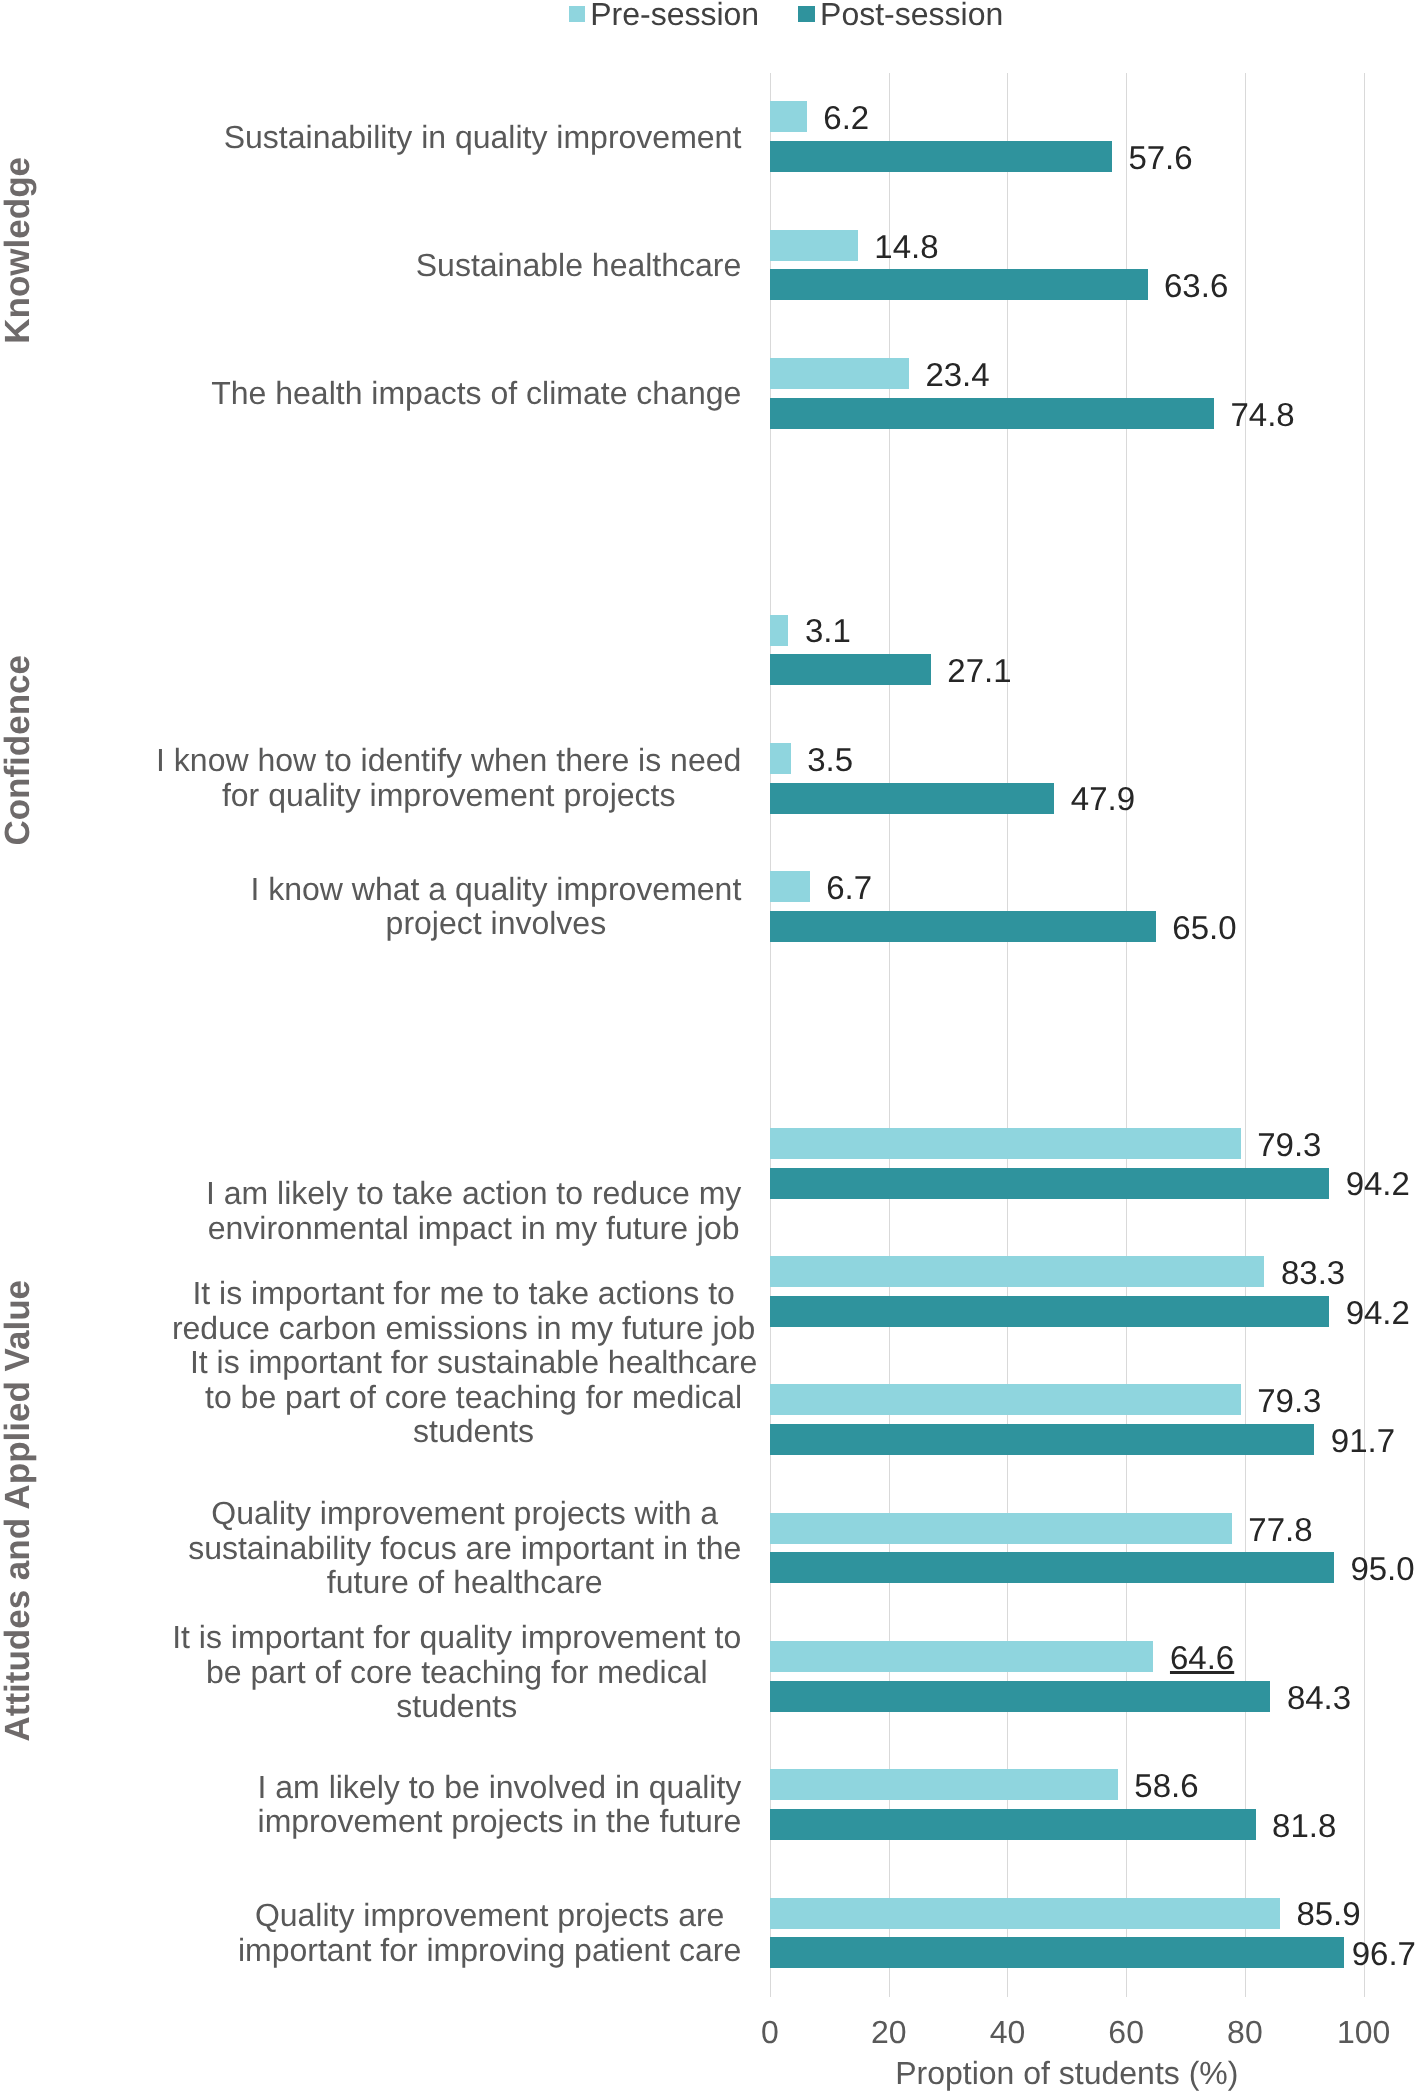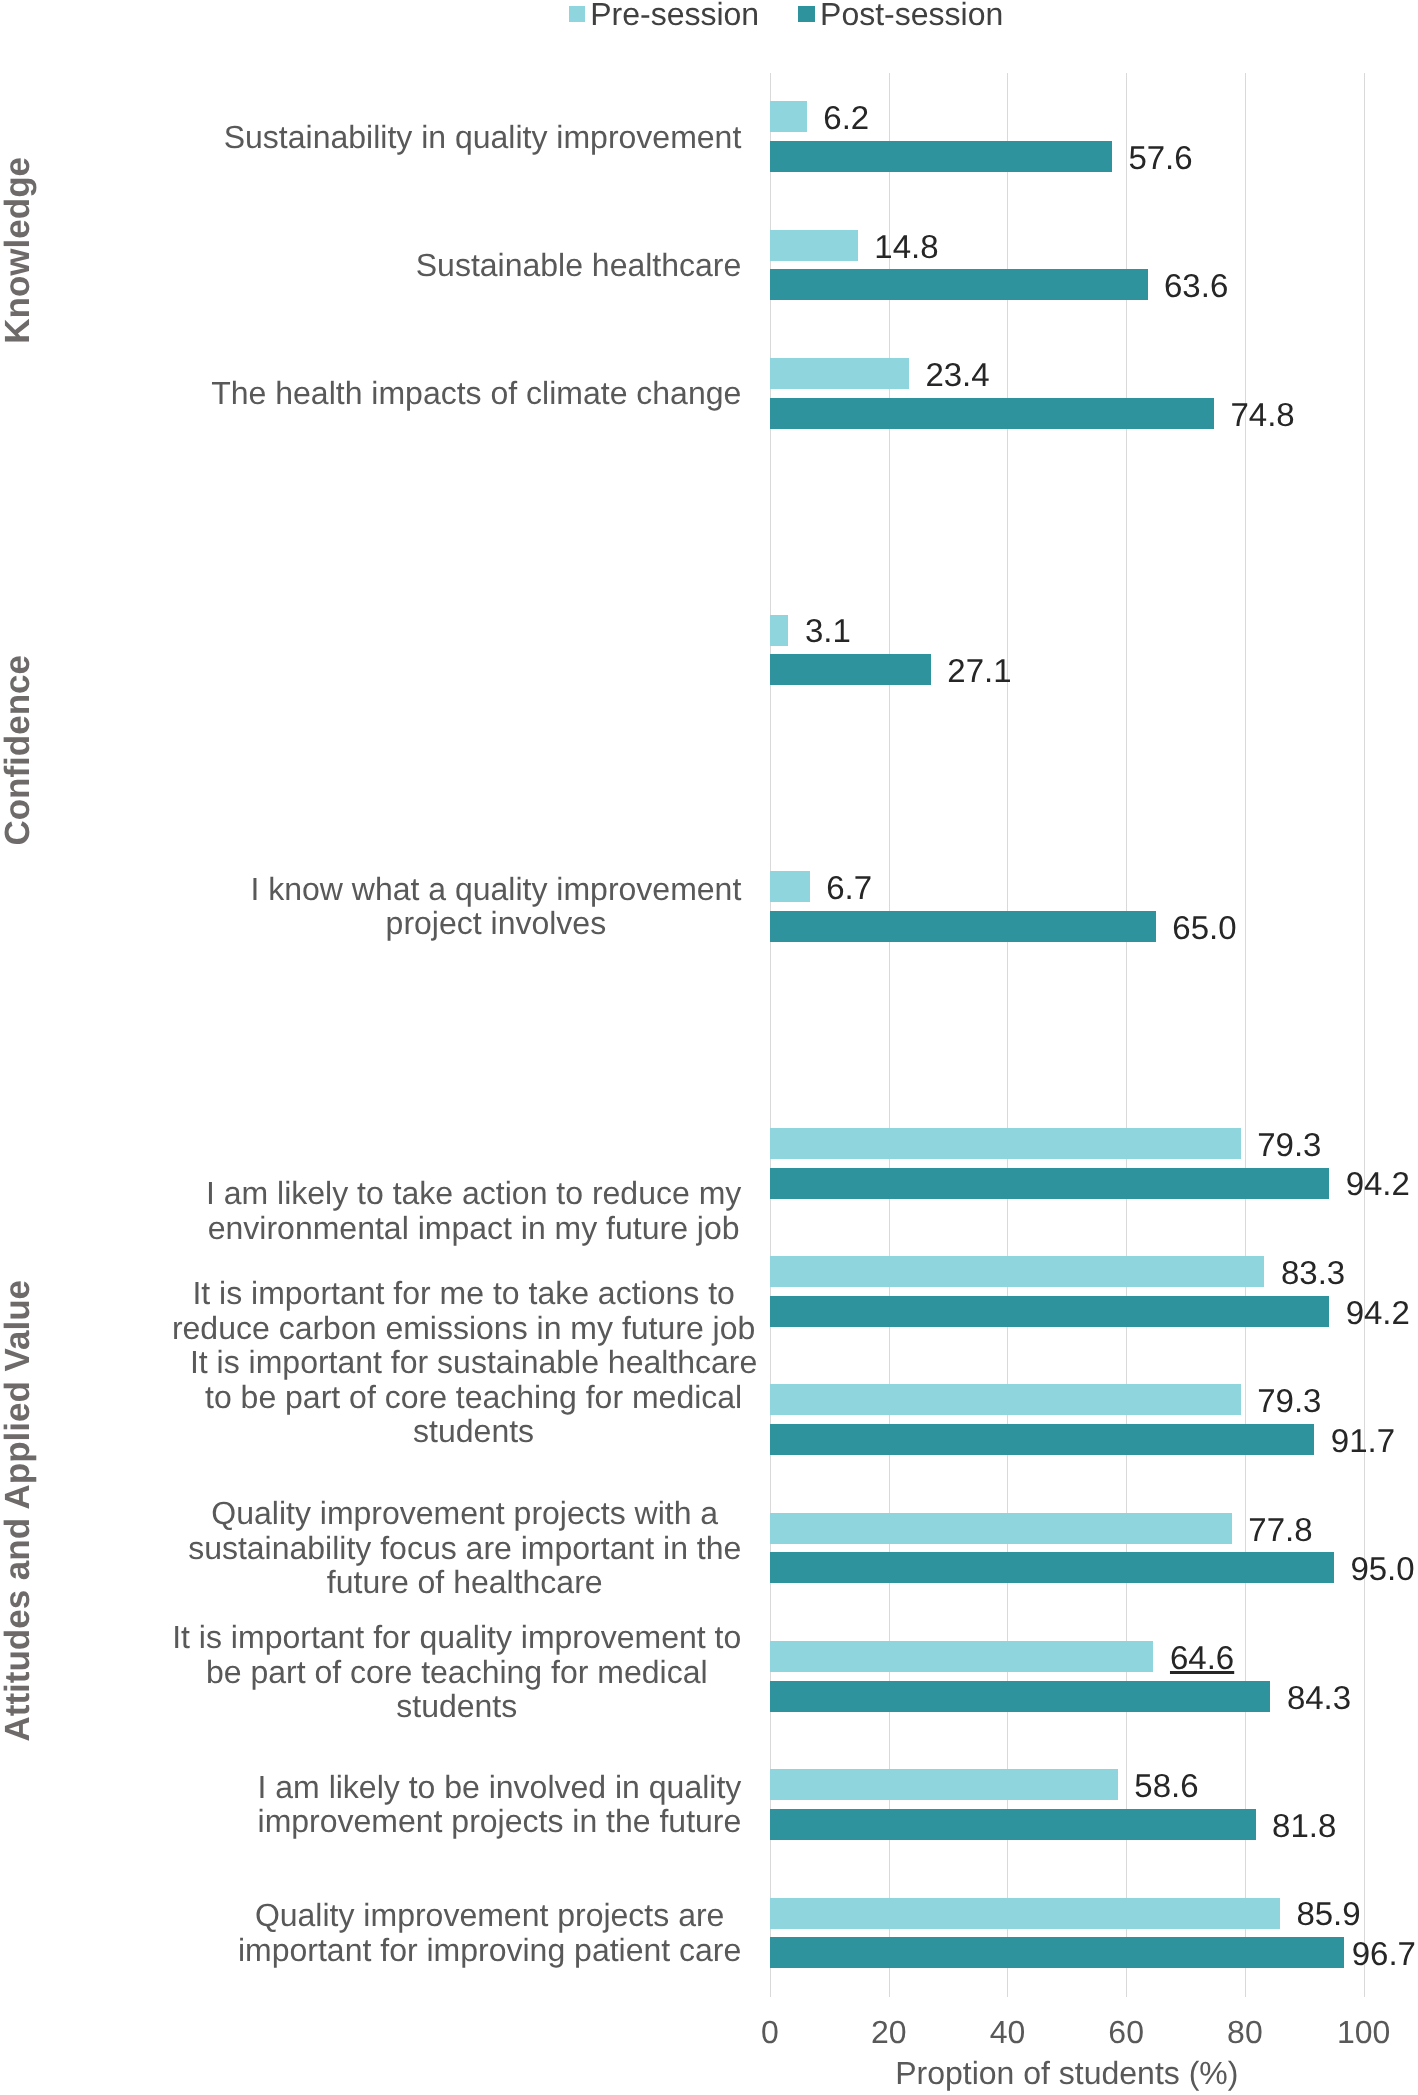--- a/index.html
+++ b/index.html
@@ -90,20 +90,26 @@
     <div class="vlabel post" style="left:460.51px;">74.8</div>
   </div>
   <div class="slot" style="top:384.90px;">
   </div>
   <div class="slot" style="top:513.20px;">
     <div class="bar pre" style="width:18.40px;"></div>
     <div class="bar post" style="width:160.87px;"></div>
     <div class="vlabel pre" style="left:34.90px;">3.1</div>
     <div class="vlabel post" style="left:177.37px;">27.1</div>
   </div>
+  <div class="slot" style="top:641.50px;">
+    <div class="bar pre" style="width:20.78px;"></div>
+    <div class="bar post" style="width:284.33px;"></div>
+    <div class="vlabel pre" style="left:37.28px;">3.5</div>
+    <div class="vlabel post" style="left:300.83px;">47.9</div>
+  </div>
   <div class="slot" style="top:769.80px;">
     <div class="bar pre" style="width:39.77px;"></div>
     <div class="bar post" style="width:385.84px;"></div>
     <div class="vlabel pre" style="left:56.27px;">6.7</div>
     <div class="vlabel post" style="left:402.34px;">65.0</div>
   </div>
   <div class="slot" style="top:898.10px;">
   </div>
   <div class="slot" style="top:1026.40px;">
     <div class="bar pre" style="width:470.72px;"></div>
@@ -149,20 +155,23 @@
   </div>
 </div>
 <div class="catlabel" style="top:136.75px;">
       <span style="width:517.98px;">Sustainability in quality improvement</span>
     </div>
 <div class="catlabel" style="top:265.05px;">
       <span style="width:325.96px;">Sustainable healthcare</span>
     </div>
 <div class="catlabel" style="top:393.35px;">
       <span style="width:530.46px;">The health impacts of climate change</span>
+    </div>
+<div class="catlabel" style="top:778.25px;">
+      <span style="width:585.63px;">I know how to identify when there is need for quality improvement projects</span>
     </div>
 <div class="catlabel" style="top:906.55px;">
       <span style="width:491.29px;">I know what a quality improvement project involves</span>
     </div>
 <div class="catlabel" style="top:1163.15px;margin-top:48px;">
       <span style="width:535.74px;">I am likely to take action to reduce my environmental impact in my future job</span>
     </div>
 <div class="catlabel" style="top:1311px;margin-left:14px;">
       <span style="width:583.79px;">It is important for me to take actions to reduce carbon emissions in my future job</span>
     </div>

